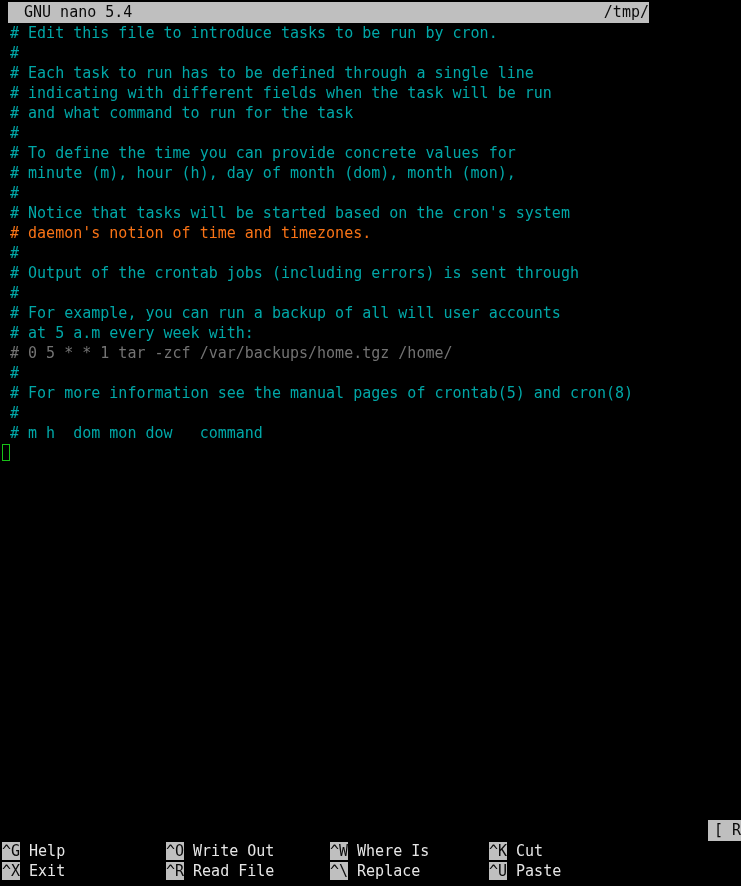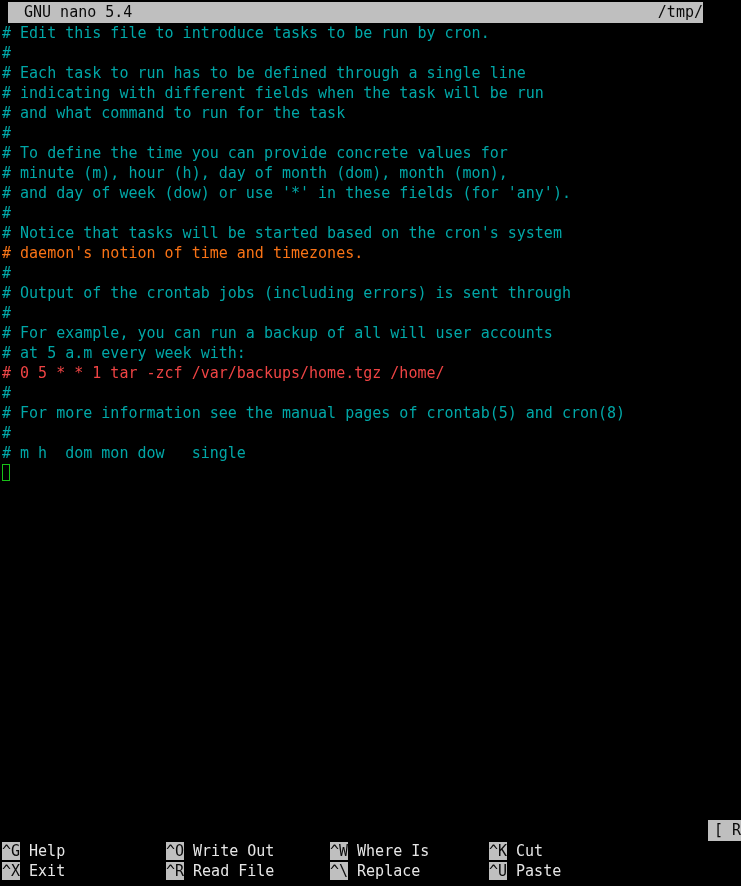--- a/index.html
+++ b/index.html
@@ -28,21 +28,21 @@
     top: 2px;
     width: 741px;
     height: 21px;
     background: #000000;
     overflow: hidden;
   }
   .titlebar-inner {
     position: absolute;
     left: 8px;
     top: 0;
-    width: 695px;
+    width: 641px;
     height: 21px;
     background: #bfbfbf;
     color: #0a0a0a;
     font-size: 15px;
     line-height: 21px;
     white-space: pre;
     overflow: hidden;
   }
   .title-version {
     position: absolute;
@@ -65,21 +65,21 @@
     background: #000000;
     overflow: hidden;
   }
   .line {
     position: relative;
     height: 20px;
     line-height: 20px;
     font-size: 15px;
     white-space: pre;
     color: #00a7a7;
-    padding-left: 2px;
+    padding-left: 10px;
   }
 
   
   .cursor-line {
     position: relative;
     height: 20px;
     line-height: 20px;
     padding-left: 2px;
   }
   .cursor {
@@ -165,34 +165,33 @@
 
   <div class="editor" id="editor-area">
       <div class="line" style="color: rgb(0, 167, 167);"># Edit this file to introduce tasks to be run by cron.</div>
       <div class="line" style="color: rgb(0, 167, 167);">#</div>
       <div class="line" style="color: rgb(0, 167, 167);"># Each task to run has to be defined through a single line</div>
       <div class="line" style="color: rgb(0, 167, 167);"># indicating with different fields when the task will be run</div>
       <div class="line" style="color: rgb(0, 167, 167);"># and what command to run for the task</div>
       <div class="line" style="color: rgb(0, 167, 167);">#</div>
       <div class="line" style="color: rgb(0, 167, 167);"># To define the time you can provide concrete values for</div>
       <div class="line" style="color: rgb(0, 167, 167);"># minute (m), hour (h), day of month (dom), month (mon),</div>
-      <div class="line" style="color: rgb(0, 167, 167);"># and day of week (dow) or use '*' in these fields (for 'any').</div>
       <div class="line" style="color: rgb(0, 167, 167);">#</div>
       <div class="line" style="color: rgb(0, 167, 167);"># Notice that tasks will be started based on the cron's system</div>
       <div class="line" style="color: #f97316;"># daemon's notion of time and timezones.</div>
       <div class="line" style="color: rgb(0, 167, 167);">#</div>
       <div class="line" style="color: rgb(0, 167, 167);"># Output of the crontab jobs (including errors) is sent through</div>
       <div class="line" style="color: rgb(0, 167, 167);">#</div>
       <div class="line" style="color: rgb(0, 167, 167);"># For example, you can run a backup of all will user accounts</div>
       <div class="line" style="color: rgb(0, 167, 167);"># at 5 a.m every week with:</div>
-      <div class="line" style="color: #ef4444;"># 0 5 * * 1 tar -zcf /var/backups/home.tgz /home/</div>
+      <div class="line" style="color: #737373;"># 0 5 * * 1 tar -zcf /var/backups/home.tgz /home/</div>
       <div class="line" style="color: rgb(0, 167, 167);">#</div>
       <div class="line" style="color: rgb(0, 167, 167);"># For more information see the manual pages of crontab(5) and cron(8)</div>
       <div class="line" style="color: rgb(0, 167, 167);">#</div>
-      <div class="line" style="color: rgb(0, 167, 167);"># m h  dom mon dow   single</div>
+      <div class="line" style="color: rgb(0, 167, 167);"># m h  dom mon dow   command</div>
       <div class="cursor-line"><span class="cursor" style="border-color: rgb(24, 192, 24);"></span></div>
     </div>
 
   <div class="statusbar">
     <span class="status-msg">[ R</span>
   </div>
 
   <div class="shortcutbar">
     <div class="shortcut-row" id="sc-row-1"><span class="sc" style="left: 2px;"><span class="key">^G</span><span class="desc">Help</span></span><span class="sc" style="left: 166px;"><span class="key">^O</span><span class="desc">Write Out</span></span><span class="sc" style="left: 330px;"><span class="key">^W</span><span class="desc">Where Is</span></span><span class="sc" style="left: 489px;"><span class="key">^K</span><span class="desc">Cut</span></span><span class="sc" style="left: 647px;"><span class="key">^T</span><span class="desc">Execute</span></span></div>
     <div class="shortcut-row" id="sc-row-2"><span class="sc" style="left: 2px;"><span class="key">^X</span><span class="desc">Exit</span></span><span class="sc" style="left: 166px;"><span class="key">^R</span><span class="desc">Read File</span></span><span class="sc" style="left: 330px;"><span class="key">^\</span><span class="desc">Replace</span></span><span class="sc" style="left: 489px;"><span class="key">^U</span><span class="desc">Paste</span></span><span class="sc" style="left: 647px;"><span class="key">^J</span><span class="desc">Justify</span></span></div>

